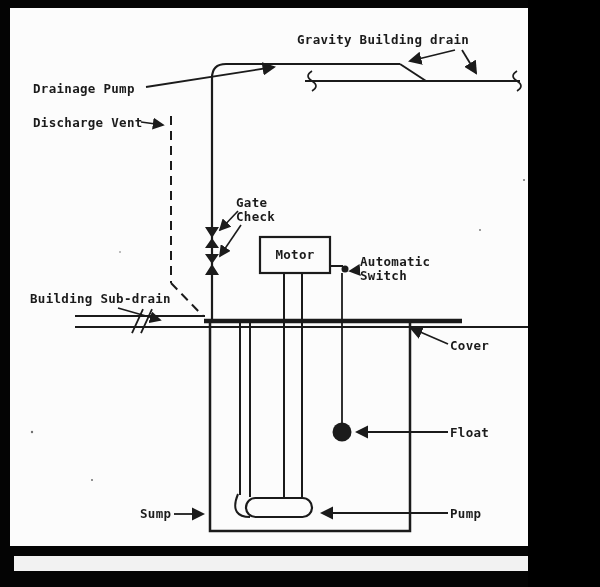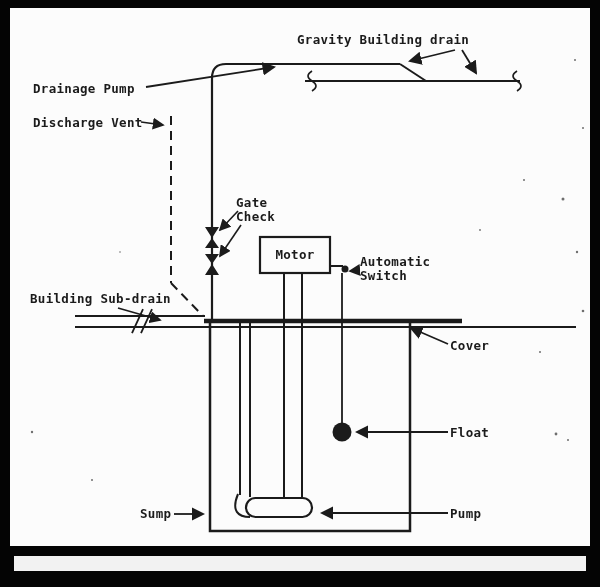--- a/index.html
+++ b/index.html
@@ -1,16 +1,16 @@
 <!DOCTYPE html>
 <html><head>
 <meta charset="utf-8">
 <style>
   html,body{margin:0;padding:0;background:#000;}
-  .stage{position:relative;width:600px;height:587px;background:#84cc16;overflow:hidden;}
+  .stage{position:relative;width:528px;height:587px;background:#84cc16;overflow:hidden;}
   svg{display:block;}
   .lbl{
     font-family:"DejaVu Sans Mono","Liberation Mono",monospace;
     font-weight:700;
     font-size:12.5px;
     fill:#1b1b1b;
     letter-spacing:.3px;
   }
   .ink{stroke:#1b1b1b;fill:none;}
 </style>

